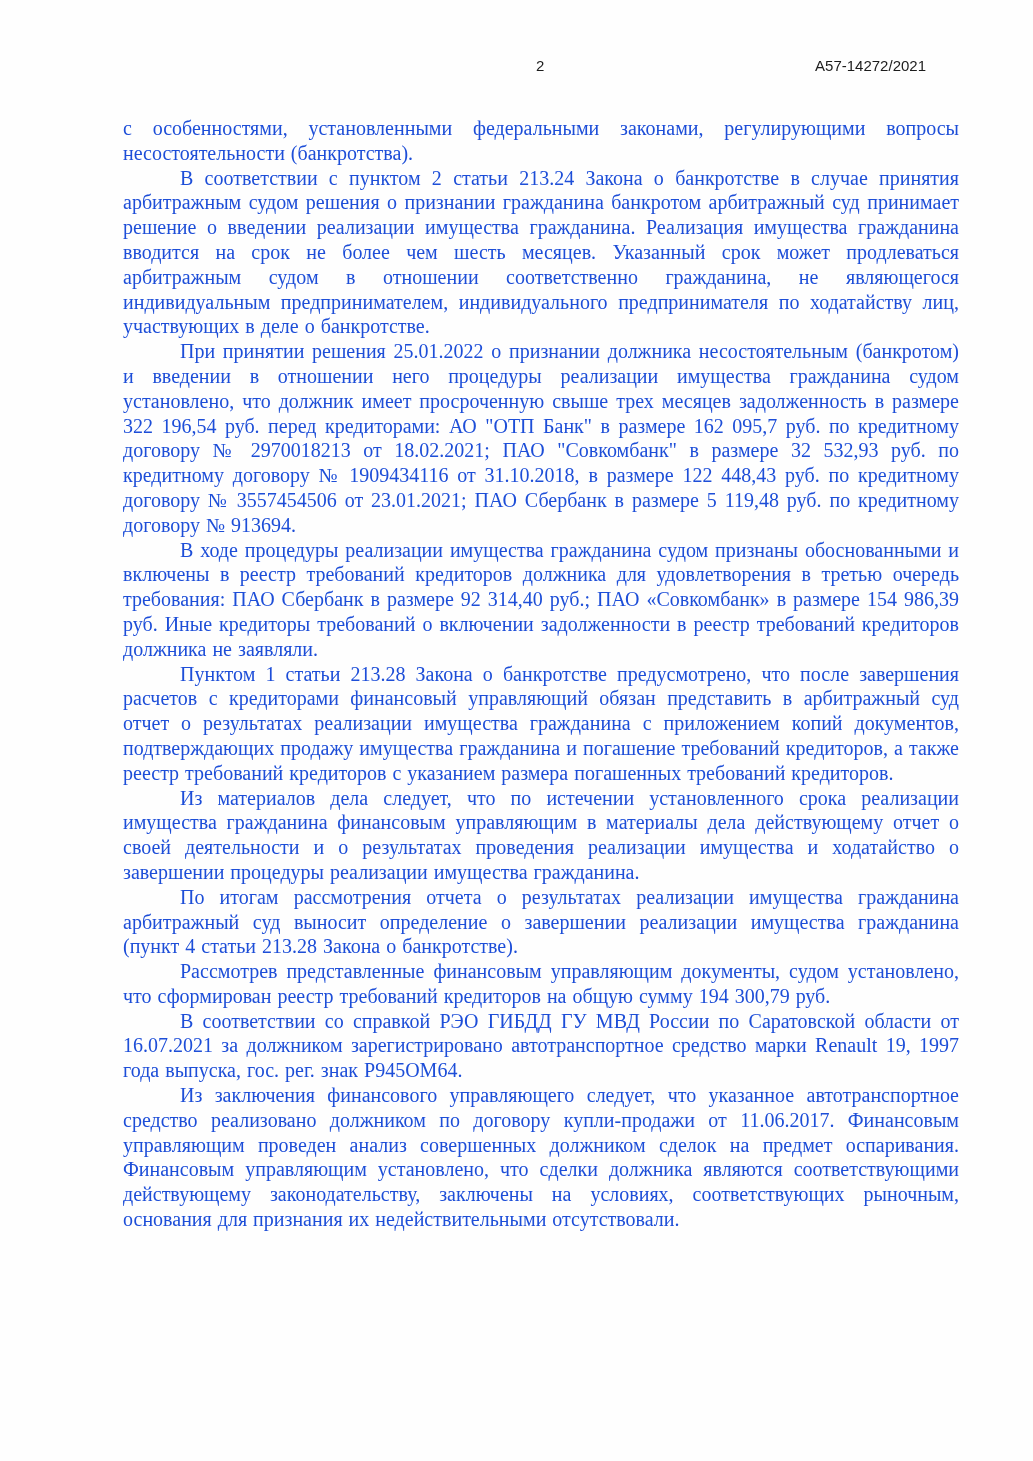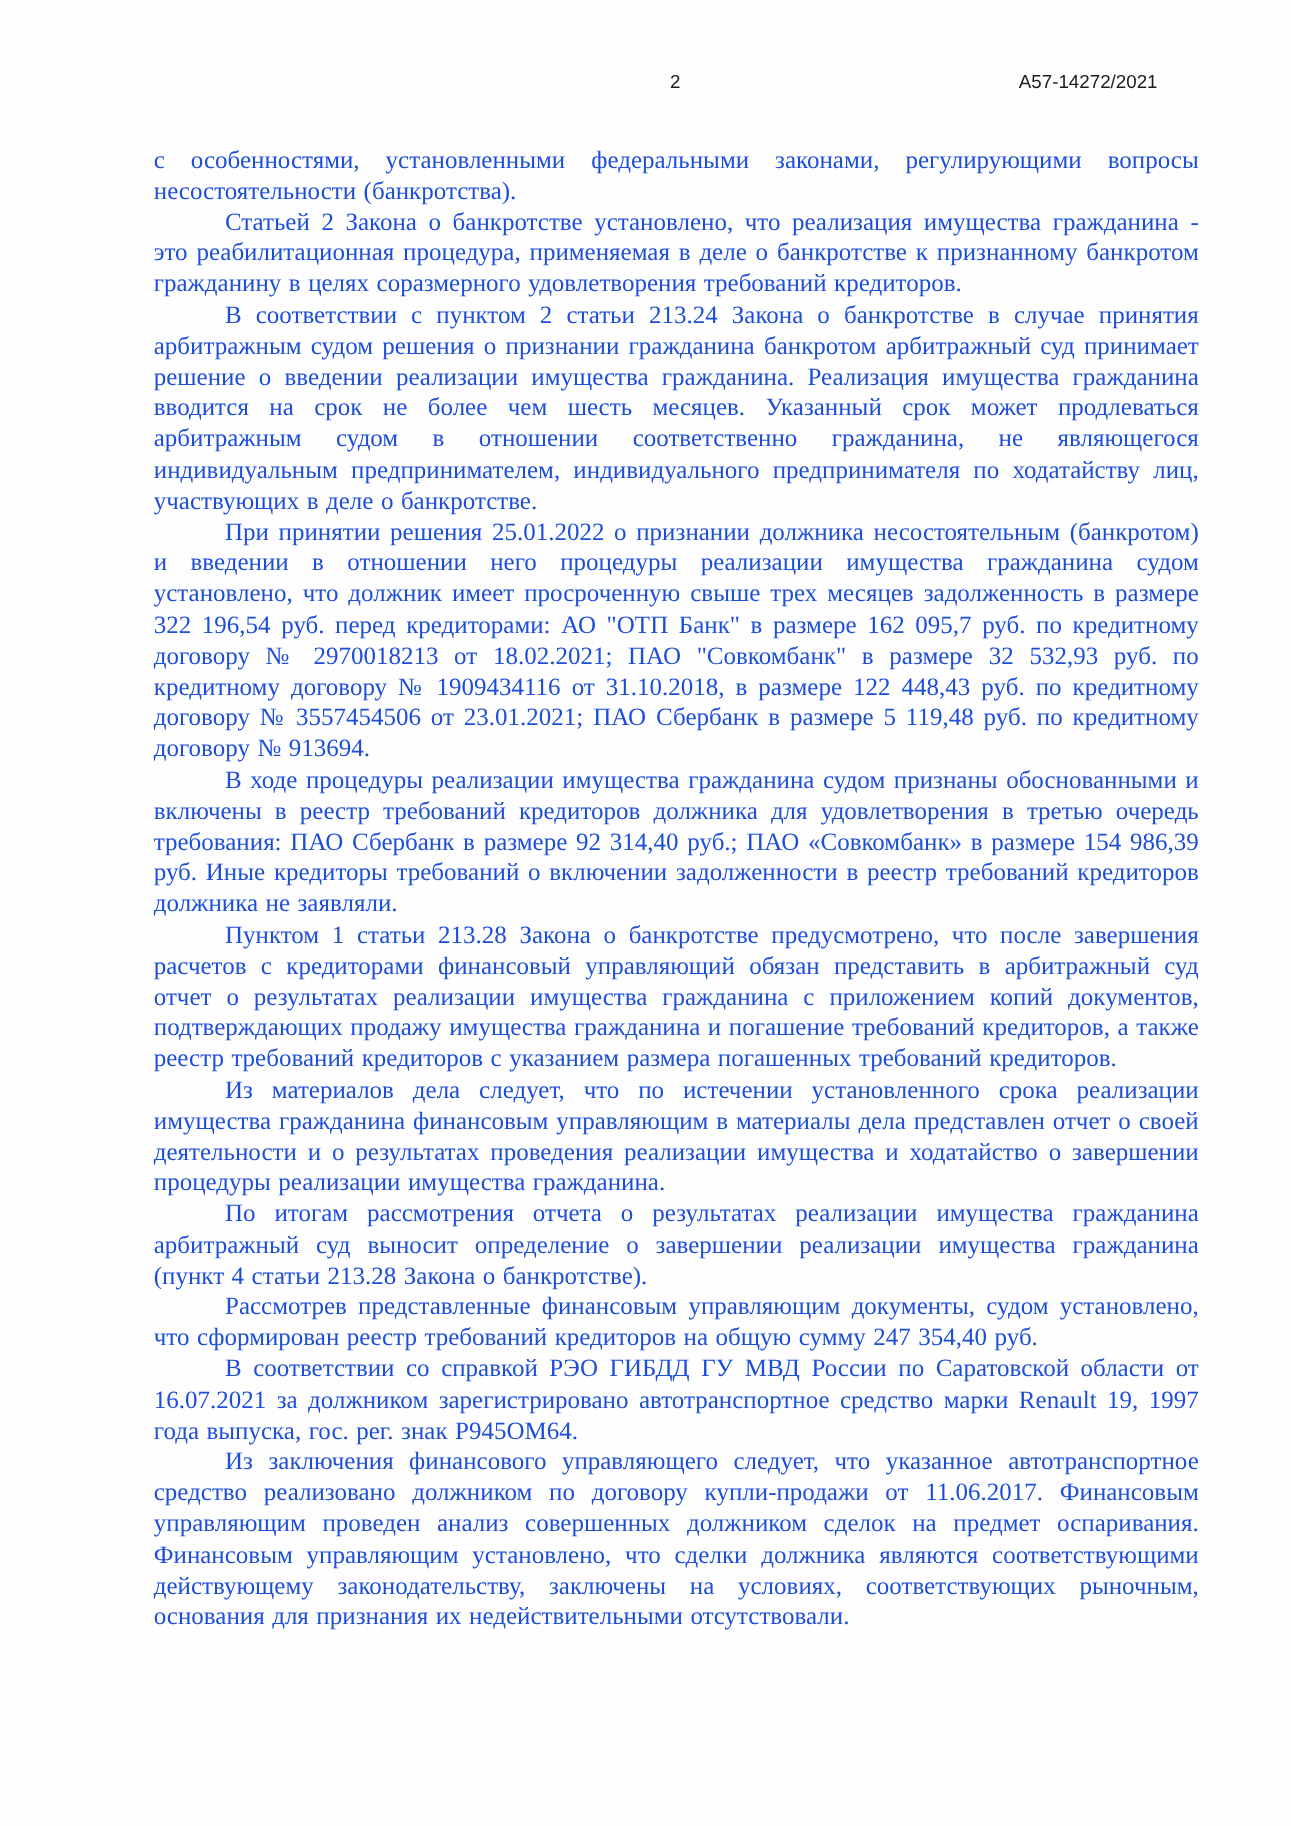--- a/index.html
+++ b/index.html
@@ -67,25 +67,24 @@
 
 <div class="page">
 
   <div class="header-row">
     <div class="page-number">2</div>
     <div class="case-number">А57-14272/2021</div>
   </div>
 
   <div class="body-text">
     <p class="no-indent">с особенностями, установленными федеральными законами, регулирующими вопросы несостоятельности (банкротства).</p>
-    <p>Статьей 2 Закона о банкротстве установлено, что реализация имущества гражданина - это реабилитационная процедура, применяемая в деле о банкротстве к признанному банкротом гражданину в целях соразмерного удовлетворения требований кредиторов.</p>
     <p>В соответствии с пунктом 2 статьи 213.24 Закона о банкротстве в случае принятия арбитражным судом решения о признании гражданина банкротом арбитражный суд принимает решение о введении реализации имущества гражданина. Реализация имущества гражданина вводится на срок не более чем шесть месяцев. Указанный срок может продлеваться арбитражным судом в отношении соответственно гражданина, не являющегося индивидуальным предпринимателем, индивидуального предпринимателя по ходатайству лиц, участвующих в деле о банкротстве.</p>
     <p>При принятии решения 25.01.2022 о признании должника несостоятельным (банкротом) и введении в отношении него процедуры реализации имущества гражданина судом установлено, что должник имеет просроченную свыше трех месяцев задолженность в размере 322 196,54 руб. перед кредиторами: АО "ОТП Банк" в размере 162 095,7 руб. по кредитному договору № 2970018213 от 18.02.2021; ПАО "Совкомбанк" в размере 32 532,93 руб. по кредитному договору № 1909434116 от 31.10.2018, в размере 122 448,43 руб. по кредитному договору № 3557454506 от 23.01.2021; ПАО Сбербанк в размере 5 119,48 руб. по кредитному договору № 913694.</p>
     <p>В ходе процедуры реализации имущества гражданина судом признаны обоснованными и включены в реестр требований кредиторов должника для удовлетворения в третью очередь требования: ПАО Сбербанк в размере 92 314,40 руб.; ПАО «Совкомбанк» в размере 154 986,39 руб. Иные кредиторы требований о включении задолженности в реестр требований кредиторов должника не заявляли.</p>
     <p>Пунктом 1 статьи 213.28 Закона о банкротстве предусмотрено, что после завершения расчетов с кредиторами финансовый управляющий обязан представить в арбитражный суд отчет о результатах реализации имущества гражданина с приложением копий документов, подтверждающих продажу имущества гражданина и погашение требований кредиторов, а также реестр требований кредиторов с указанием размера погашенных требований кредиторов.</p>
-    <p>Из материалов дела следует, что по истечении установленного срока реализации имущества гражданина финансовым управляющим в материалы дела представлен отчет о своей деятельности и о результатах проведения реализации имущества и ходатайство о завершении процедуры реализации имущества гражданина.</p>
+    <p>Из материалов дела следует, что по истечении установленного срока реализации имущества гражданина финансовым управляющим в материалы дела действующему отчет о своей деятельности и о результатах проведения реализации имущества и ходатайство о завершении процедуры реализации имущества гражданина.</p>
     <p>По итогам рассмотрения отчета о результатах реализации имущества гражданина арбитражный суд выносит определение о завершении реализации имущества гражданина (пункт 4 статьи 213.28 Закона о банкротстве).</p>
-    <p>Рассмотрев представленные финансовым управляющим документы, судом установлено, что сформирован реестр требований кредиторов на общую сумму 247 354,40 руб.</p>
+    <p>Рассмотрев представленные финансовым управляющим документы, судом установлено, что сформирован реестр требований кредиторов на общую сумму 194 300,79 руб.</p>
     <p>В соответствии со справкой РЭО ГИБДД ГУ МВД России по Саратовской области от 16.07.2021 за должником зарегистрировано автотранспортное средство марки Renault 19, 1997 года выпуска, гос. рег. знак Р945ОМ64.</p>
     <p>Из заключения финансового управляющего следует, что указанное автотранспортное средство реализовано должником по договору купли-продажи от 11.06.2017. Финансовым управляющим проведен анализ совершенных должником сделок на предмет оспаривания. Финансовым управляющим установлено, что сделки должника являются соответствующими действующему законодательству, заключены на условиях, соответствующих рыночным, основания для признания их недействительными отсутствовали.</p>
   </div>
 
 </div>
 
 </body></html>

